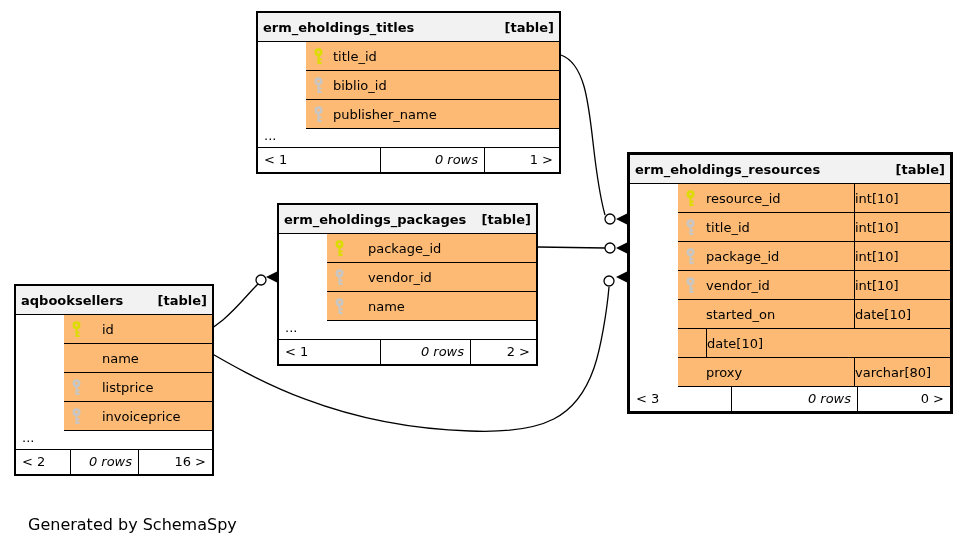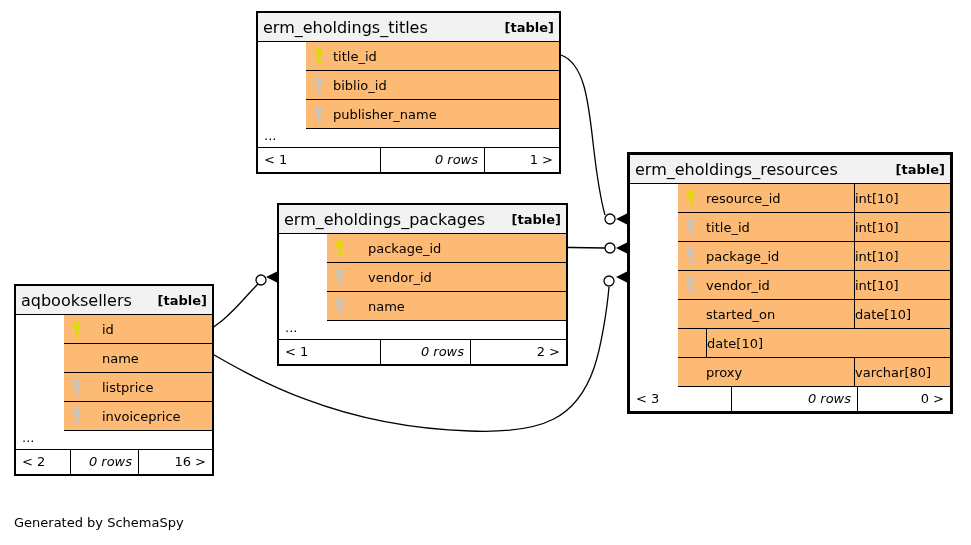--- a/index.html
+++ b/index.html
@@ -9,21 +9,21 @@
   .wires { position:absolute; left:0; top:0; pointer-events:none; }
   .wires .line { fill:none; stroke:#000; stroke-width:1.3; }
   .wires .ring { fill:#ffffff; stroke:#000; stroke-width:1.3; }
   .wires .foot { fill:#000; stroke:none; }
 
   
   .dbtable { position:absolute; background:#fff; border:2px solid #000; box-sizing:border-box; font-size:13px; }
   .dbtable.highlight { border-width:3px; }
   .thead { display:flex; justify-content:space-between; align-items:center; background:#f2f2f2;
            border-bottom:1px solid #000; padding:0 5px; height:28px; }
-  .tname { font-weight:normal; font-size:16px; white-space:nowrap; }
+  .tname { font-weight:bold; font-size:13px; white-space:nowrap; }
   .ttag  { font-weight:bold; font-size:13px; white-space:nowrap; }
   .trow { display:flex; align-items:center; height:28px; border-bottom:1px solid #000; background:#fdba74;margin-left:48px; }
   .icon-cell { display:flex; align-items:center; padding-left:7px; box-sizing:border-box; }
   .t-titles .icon-cell        { flex:0 0 27px; }
   .t-packages .icon-cell      { flex:0 0 41px; }
   .t-aqbooksellers .icon-cell { flex:0 0 38px; }
   .t-resources .icon-cell     { flex:0 0 28px; }
   .kicon { display:inline-flex; line-height:0; }
   .kicon svg circle, .kicon svg path { fill:none; stroke:currentColor; }
   .kicon.primary { color:#dcdc00; }
@@ -35,21 +35,21 @@
   .tfoot { display:flex; height:24px; line-height:24px; }
   .fcell { box-sizing:border-box; white-space:nowrap; }
   .f-prev { padding-left:6px; text-align:left; }
   .f-rows { border-left:1px solid #000; text-align:right; padding-right:6px;font-style:italic; }
   .f-next { border-left:1px solid #000; text-align:right; padding-right:6px; flex:1; }
   .t-titles .f-prev{width:122px}        .t-titles .f-rows{width:104px}
   .t-packages .f-prev{width:101px}      .t-packages .f-rows{width:90px}
   .t-aqbooksellers .f-prev{width:54px}  .t-aqbooksellers .f-rows{width:68px}
   .t-resources .f-prev{width:101px}     .t-resources .f-rows{width:126px}
 
-  .credit { position:absolute; left:14px; top:515px; font-size:13px; }
+  .credit { position:absolute; left:28px; top:515px; font-size:16px; }
 </style>
 </head>
 <body>
 
 <div class="canvas">
 
   <svg class="wires" width="971" height="545" viewBox="0 0 971 545">
     <g>
       <path class="line" d="M561,55 C597,68 587,150 605,215"></path>
       <path class="ring" d="M605,219 a5,5 0 1,0 10,0 a5,5 0 1,0 -10,0"></path>
@@ -111,21 +111,21 @@
       <span class="col-name">publisher_name</span>
     </div>
     <div class="ellipsis-row">...</div>
     <div class="tfoot">
       <span class="fcell f-prev">&lt; 1</span>
       <span class="fcell f-rows">0 rows</span>
       <span class="fcell f-next">1 &gt;</span>
     </div>
   </div>
 
-  <div class="dbtable t-packages" style="left:277px; top:203px; width:291px;">
+  <div class="dbtable t-packages" style="left:277px; top:203px; width:261px;">
     <div class="thead">
       <span class="tname">erm_eholdings_packages</span>
       <span class="ttag">[table]</span>
     </div>
     <div class="trow">
       <span class="icon-cell">
           <span class="kicon primary">
             <svg width="11" height="17" viewBox="0 0 11 17">
               <circle cx="5.5" cy="4.2" r="2.7" stroke-width="2.6"></circle>
               <path d="M5.5,7 V16 M5.5,11.6 H8.6 M5.5,15 H8.6" stroke-width="2"></path>

